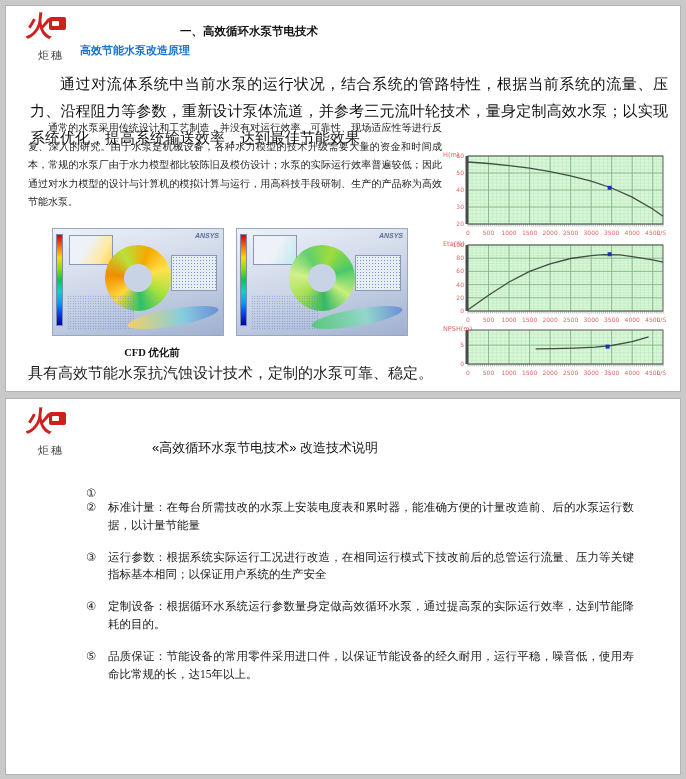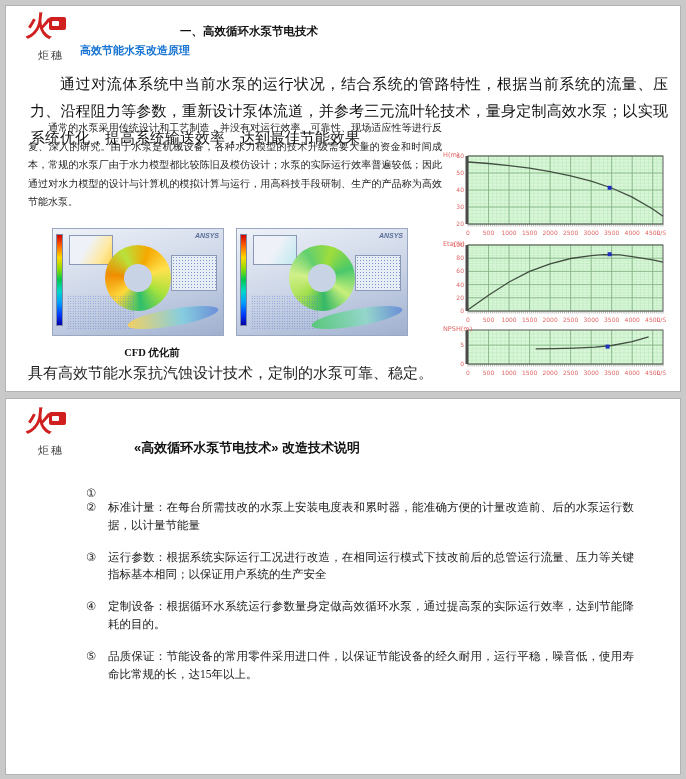--- a/index.html
+++ b/index.html
@@ -56,21 +56,21 @@
              font-family:"Liberation Serif","DejaVu Serif",serif; }
 
   
   .chart { position:absolute; left:436px; }
   .chart-0 { top:142px; width:226px; height:90px; }
   .chart-1 { top:231px; width:226px; height:88px; }
   .chart-2 { top:316px; width:226px; height:56px; }
   .chart svg { display:block; font-family:"DejaVu Sans",sans-serif; }
 
   
-  .s2-title { position:absolute; left:128px; top:40px; font-size:13px; font-weight:bold; color:#111; }
+  .s2-title { position:absolute; left:146px; top:40px; font-size:13px; font-weight:normal; color:#111; }
   .s2-list { position:absolute; left:80px; top:86px; width:548px; }
   .s2-item { position:relative; padding-left:22px; margin-bottom:14px; font-size:11.5px; line-height:1.55;
              color:#1a1a1a; text-align:justify; font-family:"Liberation Serif","DejaVu Serif",serif; }
   .s2-num { position:absolute; left:0; top:0; }
 </style>
 </head>
 <body>
 
 <div class="page">
 

